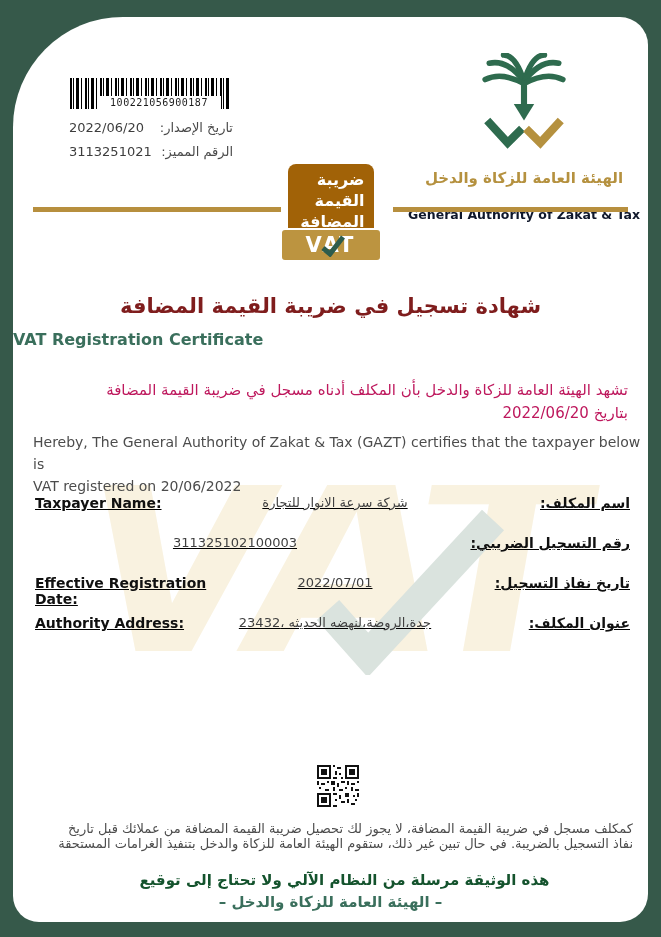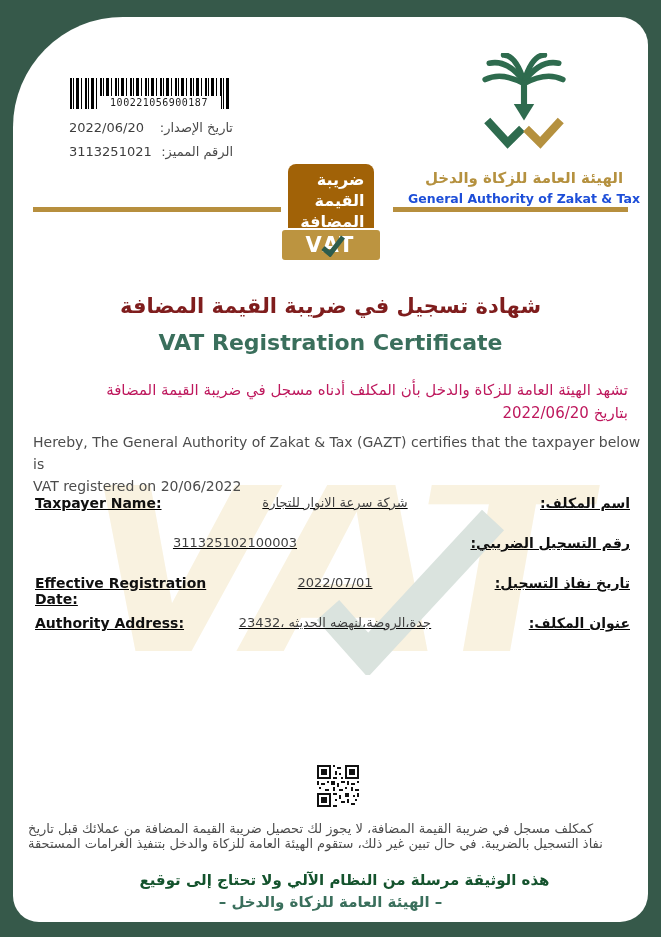--- a/index.html
+++ b/index.html
@@ -22,41 +22,41 @@
 
   
   .meta{left:56px;top:103px;width:164px;font-size:13px;color:#3d3d3d;}
   .meta .row{display:flex;justify-content:space-between;direction:rtl;margin-bottom:9px;}
   .meta .lbl{color:#4a4a4a;}
   .meta .val{direction:ltr;color:#3d3d3d;}
 
   
   .gazt{left:395px;top:36px;width:232px;text-align:center;}
   .gazt .name-ar{font-size:15px;font-weight:bold;color:#b5913f;margin-top:16px;direction:rtl;}
-  .gazt .name-en{font-size:12.5px;font-weight:bold;color:#1d4ed8;margin-top:4px;}
+  .gazt .name-en{font-size:12.5px;font-weight:bold;color:#0f172a;margin-top:20px;}
 
   
   .line{top:190px;height:5px;background:#b78f3e;}
   .line.l{left:20px;width:248px;}
   .line.r{left:380px;width:235px;}
 
   
   .vatlogo{left:0;right:0;top:147px;display:flex;flex-direction:column;align-items:center;}
   .vatbox{width:86px;height:72px;background:#a16207;border-radius:8px;color:#fff;
     font-size:16px;font-weight:bold;line-height:21px;text-align:right;direction:rtl;
     padding:5px 9px 0 5px;box-sizing:border-box;}
   .vatbanner{position:relative;width:98px;height:30px;background:#bc9440;border:2px solid #fff;
     border-radius:5px;margin-top:-8px;display:flex;align-items:center;justify-content:center;
     color:#fff;font-weight:bold;font-size:21px;letter-spacing:2px;}
   .vatbanner svg{position:absolute;left:39px;top:5px;}
 
   
   .title-ar{left:0;right:0;top:277px;text-align:center;font-size:21px;font-weight:bold;
     color:#7f1d1d;direction:rtl;}
-  .title-en{left:0;right:0;top:313px;text-align:center;font-size:22px;font-weight:bold;
+  .title-en{left:0;right:0;top:313px;font-size:16px;font-weight:bold;
     color:#3a6f5c;}
 
   
   .intro-ar{left:25px;right:20px;top:362px;direction:rtl;text-align:right;font-size:15px;
     line-height:23px;color:#be185d;}
   .intro-en{left:20px;right:5px;top:414px;font-size:14px;line-height:22px;color:#4c4c4c;}
 
   
   .details{left:22px;right:18px;top:478px;}
   .drow{display:flex;align-items:flex-start;height:21px;margin-bottom:19px;text-decoration:underline;}
@@ -67,21 +67,21 @@
   
   .wm{left:0;right:0;top:468px;height:245px;z-index:0;overflow:hidden;}
   .wm .txt{position:absolute;left:0;right:0;top:-45px;text-align:center;font-size:250px;
     font-weight:bold;color:#f9f2e0;transform:skewX(-10deg);letter-spacing:-8px;line-height:250px;}
   .wm svg{position:absolute;left:300px;top:10px;}
 
   
   .qr{left:304px;top:748px;width:42px;height:42px;}
 
   
-  .notice{left:15px;right:15px;top:804px;text-align:left;direction:rtl;font-size:13px;
+  .notice{left:15px;right:15px;top:804px;text-align:right;direction:rtl;font-size:13px;
     line-height:15px;color:#4c4c4c;}
   .autonote{left:0;right:0;top:854px;text-align:center;direction:rtl;font-size:15px;
     font-weight:bold;color:#14532d;padding-left:28px;}
   .sig{left:0;right:0;top:876px;text-align:center;direction:rtl;font-size:15px;
     font-weight:bold;color:#3a6f5c;}
 </style>
 </head>
 <body>
 
 <div class="card">

